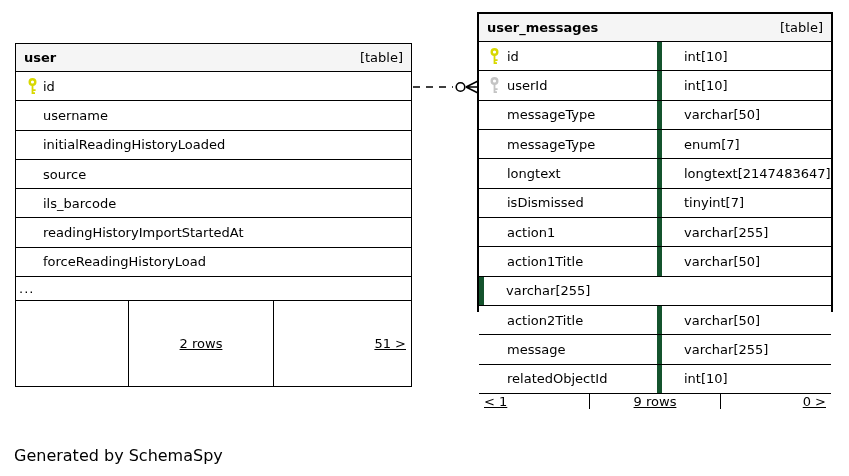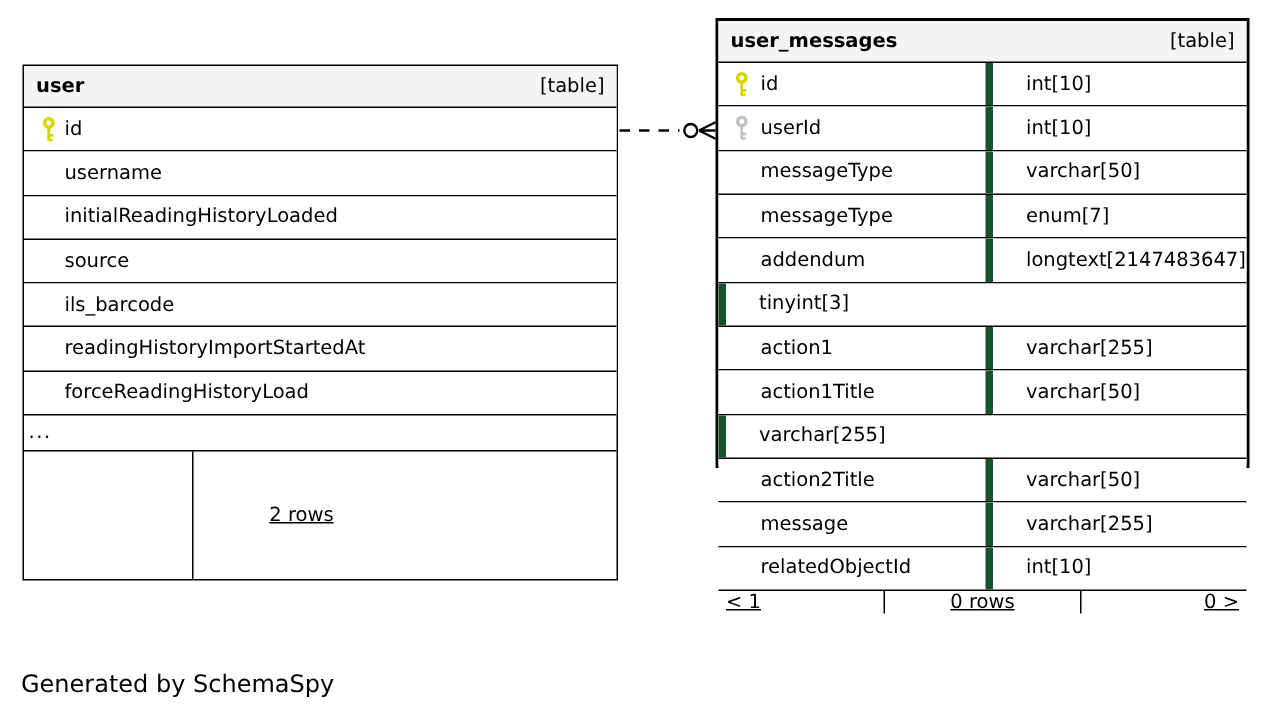--- a/index.html
+++ b/index.html
@@ -133,20 +133,21 @@
         <span class="cell name">
           <span class="keyslot"></span>
           <span>forceReadingHistoryLoad</span>
         </span>
       </div>
     </div>
   <div class="ellipsis-row">...</div>
   <div class="ftr">
     <span class="fcell c-left"></span>
     <span class="fcell c-mid">2 rows</span>
+    <span class="fcell c-right">51 &gt;</span>
   </div>
 </div>
 
 <svg class="connector" width="74" height="26" viewBox="0 0 74 26">
   <path d="M5 13 H45" stroke="#000" stroke-width="1.6" stroke-dasharray="7 6" fill="none"></path>
   <circle cx="52.5" cy="13" r="4.3" fill="#fff" stroke="#000" stroke-width="1.6"></circle>
   <path d="M58 13 L71 6.5 M58 13 L71 13 M58 13 L71 19.5" stroke="#000" stroke-width="1.6" fill="none"></path>
 </svg>
 
 <div class="tbl tbl-user_messages hl">
@@ -189,26 +190,30 @@
       <div class="row">
         <span class="cell name">
           <span class="keyslot"></span>
           <span>messageType</span>
         </span>
         <span class="cell type">enum[7]</span>
       </div>
       <div class="row">
         <span class="cell name">
           <span class="keyslot"></span>
-          <span>addendum</span>
+          <span>longtext</span>
         </span>
         <span class="cell type">longtext[2147483647]</span>
       </div>
       <div class="row">
-        <span class="cell type">tinyint[3]</span>
+        <span class="cell name">
+          <span class="keyslot"></span>
+          <span>isDismissed</span>
+        </span>
+        <span class="cell type">tinyint[7]</span>
       </div>
       <div class="row">
         <span class="cell name">
           <span class="keyslot"></span>
           <span>action1</span>
         </span>
         <span class="cell type">varchar[255]</span>
       </div>
       <div class="row">
         <span class="cell name">
@@ -237,18 +242,18 @@
       <div class="row">
         <span class="cell name">
           <span class="keyslot"></span>
           <span>relatedObjectId</span>
         </span>
         <span class="cell type">int[10]</span>
       </div>
     </div>
   <div class="ftr">
     <span class="fcell c-left">&lt; 1</span>
-    <span class="fcell c-mid">0 rows</span>
+    <span class="fcell c-mid">9 rows</span>
     <span class="fcell c-right">0 &gt;</span>
   </div>
 </div>
 
 <div class="caption">Generated by SchemaSpy</div>
 
 </body></html>

